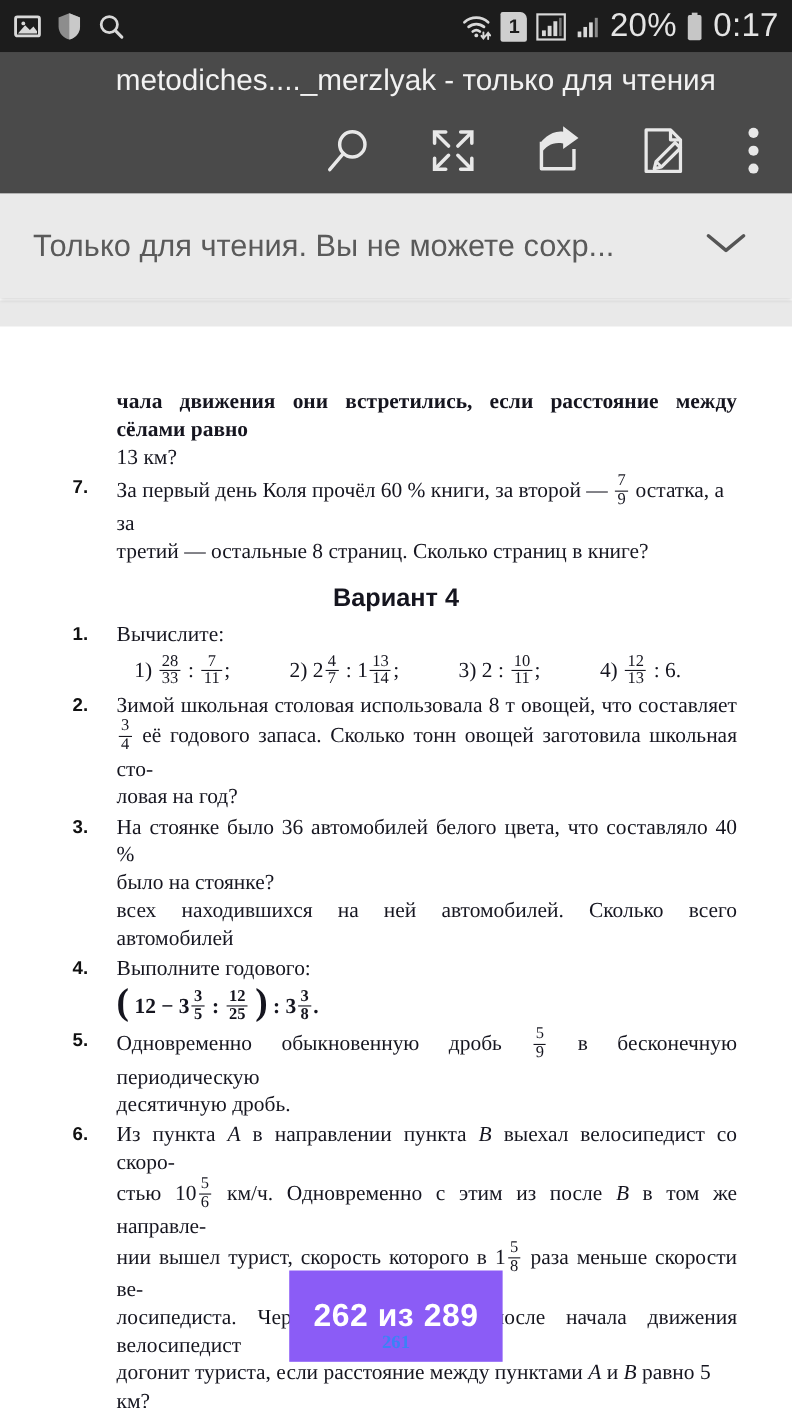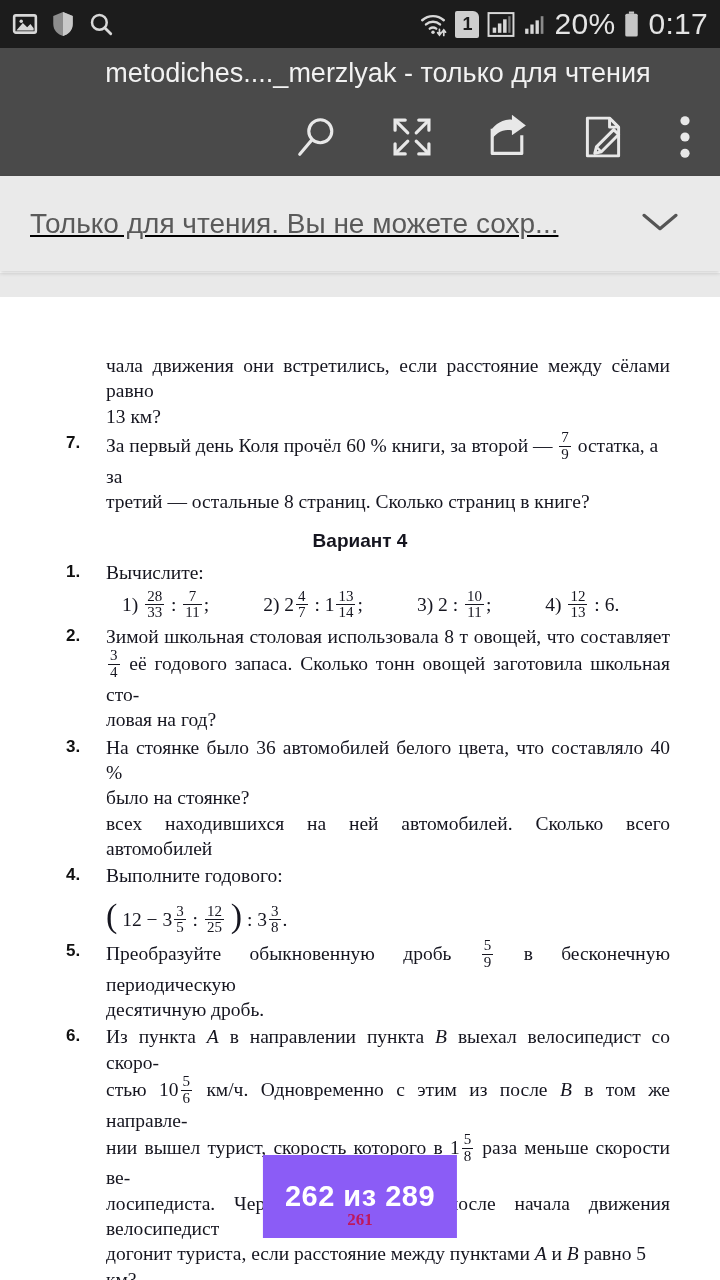--- a/index.html
+++ b/index.html
@@ -46,21 +46,21 @@
     justify-content: space-between; padding: 4px 0; }
   .hamburger span { display: block; height: 3px; background: #e8e8e8; border-radius: 1px; }
   .tb-spacer { flex: 1; }
   .tb-group { display: flex; align-items: center; gap: 50px; margin-right: 4px; }
 
   
   .banner {
     height: 95px; background: #eaeaea;
     display: flex; align-items: center; padding: 3px 30px;
     box-shadow: 0 2px 4px rgba(0,0,0,.18);
-    position: relative; z-index: 5; text-decoration: underline;
+    position: relative; z-index: 5;
   }
   .banner-text { font-size: 28px; color: #5a5a5a; }
   .banner-chevron { margin-left: auto; padding-right: 10px; }
 
   
   .docarea {
     position: absolute; top: 221px; left: 0; right: 0; bottom: 0;
     background: #ffffff; overflow: hidden;
   }
   .prev-page-tail {
@@ -83,58 +83,58 @@
   
   .prob { display: flex; align-items: flex-start; margin-top: 2px; }
   .prob-num {
     width: 56px; flex: 0 0 56px; text-align: left; padding-left: 16px;
     font-family: "Liberation Sans", sans-serif;
     font-weight: bold; font-size: 17px; color: #111;
     padding-top: 2px;
   }
   .prob-body { flex: 1; font-size: 19.5px; line-height: 1.30; }
   .cont { margin-left: 56px; font-size: 19.5px; line-height: 1.30; }
-  .just { text-align: justify; }
+  .just { text-align: justify; font-weight: bold; }
   .justall { text-align: justify; text-align-last: justify; }
 
   
   .frac {
     display: inline-flex; flex-direction: column; vertical-align: middle;
     text-align: center; font-size: 15px; line-height: 1.05;
     margin: 0 2px; position: relative; top: -1px;
   }
   .frac .num { border-bottom: 1.2px solid #15151f; padding: 0 2px; }
   .frac .den { padding: 0 2px; }
   .bigparen {
     font-size: 34px; line-height: 0; position: relative; top: 2px;
     font-family: "Liberation Serif", serif;
   }
   .it { font-style: italic; }
 
   
   .center { text-align: center; }
   .variant-head {
     font-family: "Liberation Sans", sans-serif; font-weight: bold;
-    font-size: 19px; margin: 16px 0 8px 0;
+    font-size: 23px; margin: 16px 0 8px 0;
   }
 
   
   .page-pill {
     position: absolute; left: 50%; transform: translateX(-50%);
     bottom: 42px;
     background: #8b5cf6; color: #ffffff;
     font-family: "Liberation Sans", sans-serif; font-weight: bold;
     font-size: 29px; padding: 25px 22px; letter-spacing: .5px;
     z-index: 3;
   }
   .cur-page-num {
     position: absolute; left: 50%; transform: translateX(-50%);
     bottom: 50px;
     font-family: "Liberation Serif", serif; font-weight: bold;
-    font-size: 17px; color: #be185d; z-index: 4;
+    font-size: 17px; color: #3b82f6; z-index: 4;
   }
 </style>
 </head>
 <body>
 
 <div class="screen">
 
   <div class="statusbar">
     <div class="sb-left">
       <span class="sb-icon">
@@ -355,21 +355,21 @@
         <div class="prob-num">3.</div>
         <div class="prob-body justall">На стоянке было 36 автомобилей белого цвета, что составляло 40 %</div>
       </div>
       <div class="cont">было на стоянке?</div>
       <div class="cont justall">всех находившихся на ней автомобилей. Сколько всего автомобилей</div>
 
       <div class="prob">
         <div class="prob-num">4.</div>
         <div class="prob-body">Выполните годового:</div>
       </div>
-      <div class="cont" style="margin-top:16px;">
+      <div class="cont" style="margin-top:6px;font-weight:bold;">
         <span class="bigparen">(</span>
         <span>12 −</span>
         <span>3</span><span class="frac">
           <span class="num">3</span>
           <span class="den">5</span>
         </span>
         <span>:</span>
         <span class="frac">
           <span class="num">12</span>
           <span class="den">25</span>
@@ -378,21 +378,21 @@
         <span>:</span>
         <span>3</span><span class="frac">
           <span class="num">3</span>
           <span class="den">8</span>
         </span><span>.</span>
       </div>
 
       <div class="prob">
         <div class="prob-num">5.</div>
         <div class="prob-body justall">
-          <span>Преобразуйте обыкновенную дробь</span>
+          <span>Одновременно обыкновенную дробь</span>
           <span class="frac">
             <span class="num">5</span>
             <span class="den">9</span>
           </span>
           <span>в бесконечную периодическую</span>
         </div>
       </div>
       <div class="cont">десятичную дробь.</div>
 
       <div class="prob">

